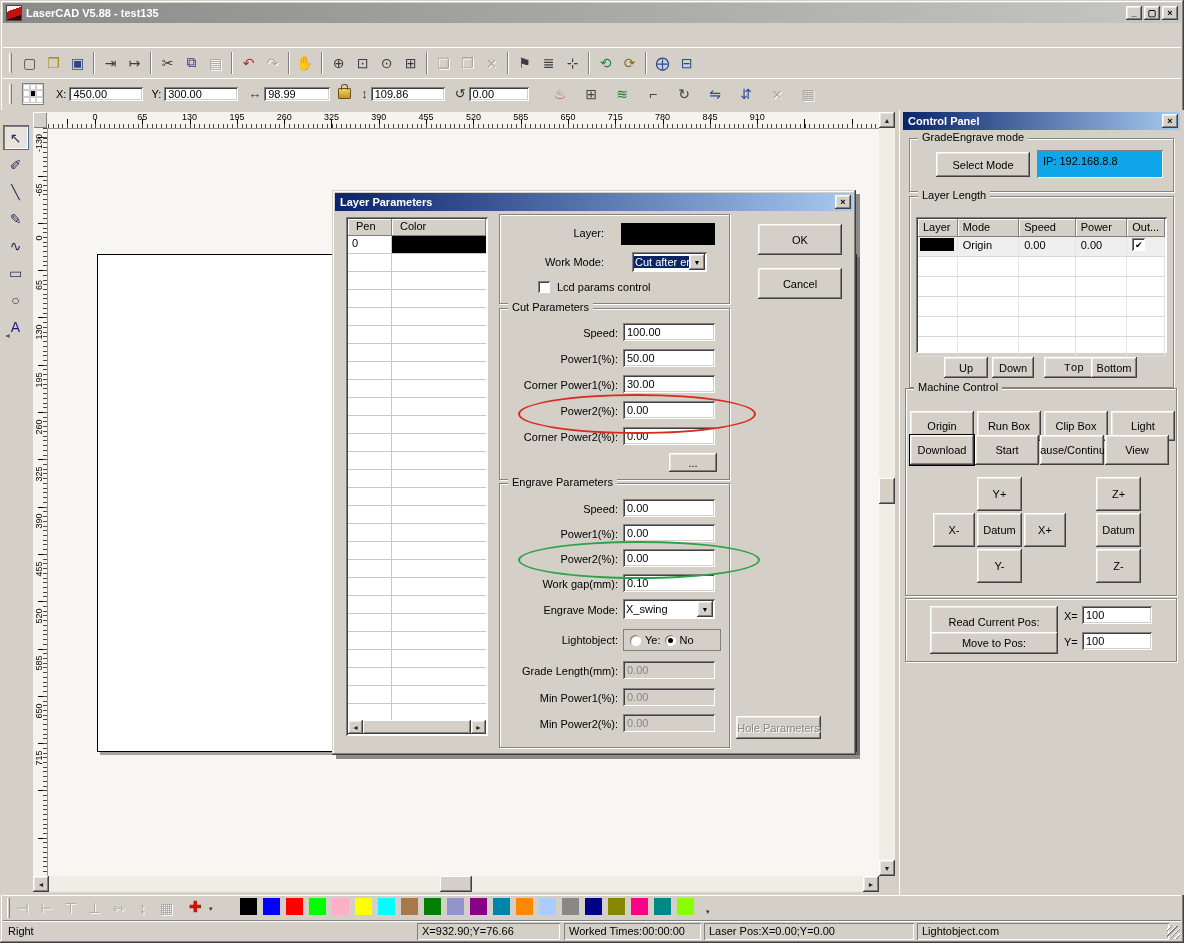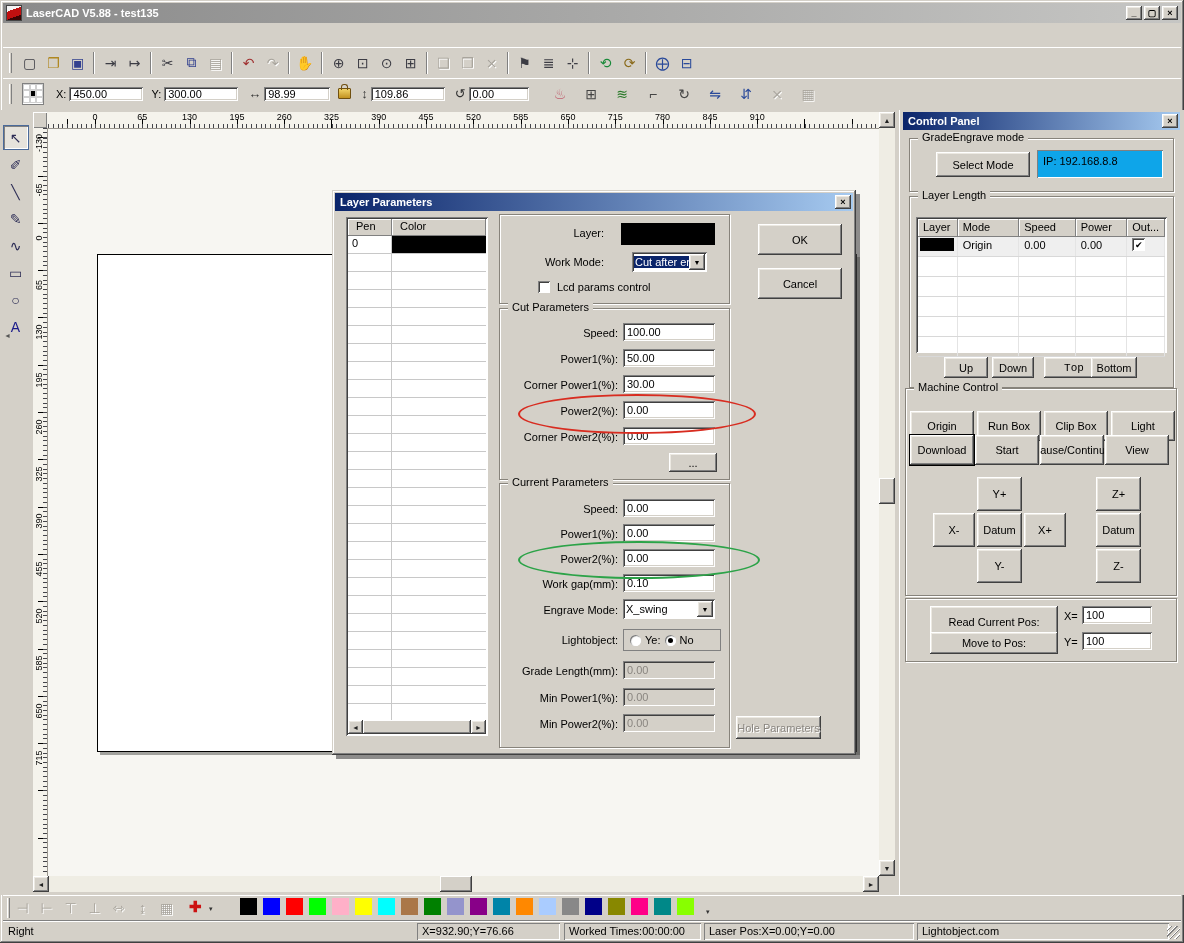--- a/index.html
+++ b/index.html
@@ -419,21 +419,21 @@
       <span class="pl" style="top:70px">Corner Power1(%):</span>
       <input class="pf" style="top: 66px;" value="30.00">
       <span class="pl" style="top:96px">Power2(%):</span>
       <input class="pf" style="top: 92px;" value="0.00">
       <span class="pl" style="top:122px">Corner Power2(%):</span>
       <input class="pf" style="top: 118px;" value="0.00">
       <span class="btn abs" style="left:169px;top:144px;width:48px;height:19px">...</span>
     </div>
 
     <div class="abs group" style="left:167px;top:293px;width:229px;height:263px">
-      <span class="gtitle">Current Parameters</span>
+      <span class="gtitle">Engrave Parameters</span>
       <span class="pl" style="top:19px">Speed:</span>
       <input class="pf" style="top: 15px;" value="0.00">
       <span class="pl" style="top:44px">Power1(%):</span>
       <input class="pf" style="top: 40px;" value="0.00">
       <span class="pl" style="top:69px">Power2(%):</span>
       <input class="pf" style="top: 65px;" value="0.00">
       <span class="pl" style="top:94px">Work gap(mm):</span>
       <input class="pf" style="top: 90px;" value="0.10">
       <span class="pl" style="top:120px">Engrave Mode:</span>
       <span class="dd abs" style="left:123px;top:115px;width:92px">

